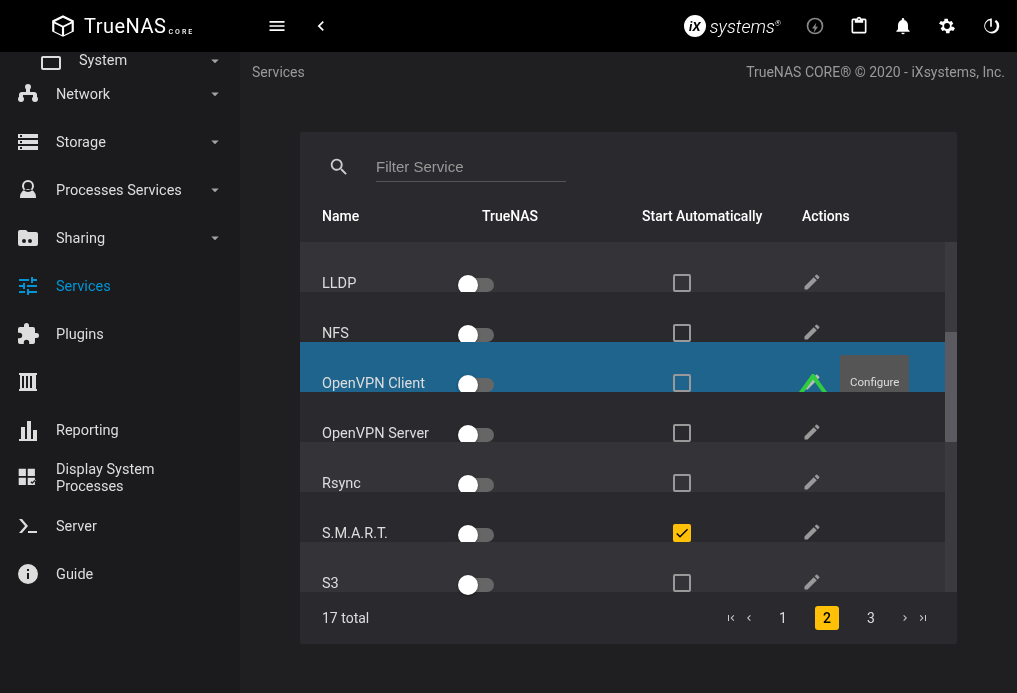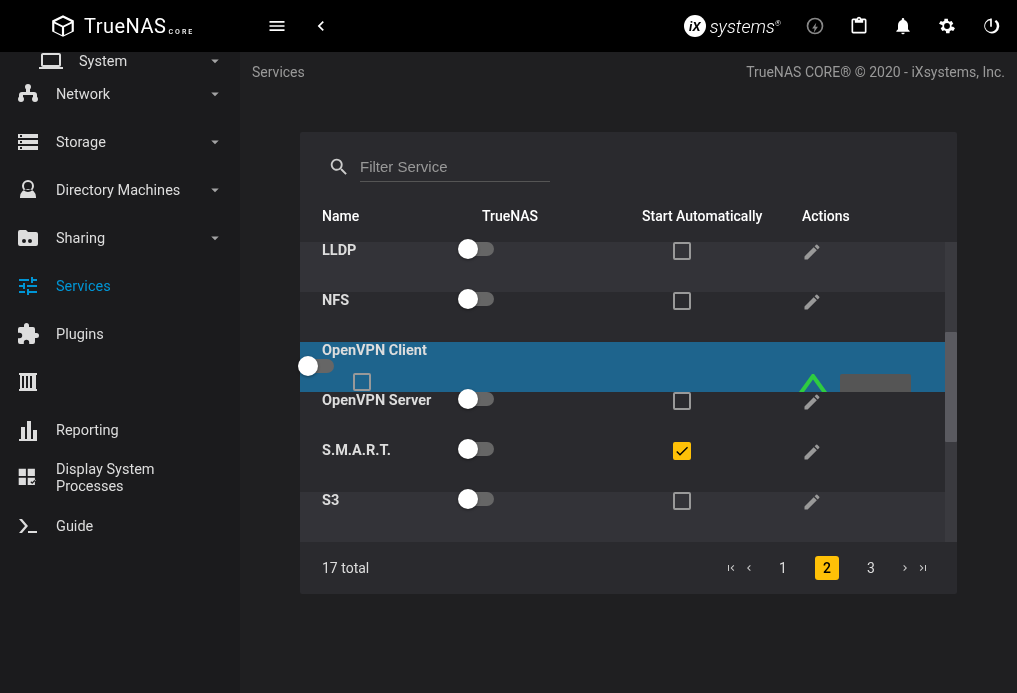--- a/index.html
+++ b/index.html
@@ -53,21 +53,21 @@
 .sidebar::-webkit-scrollbar-thumb { background: #555; border-radius: 3px; }
 .nav-item {
   display: flex;
   align-items: center;
   height: 48px;
   padding: 0 16px;
   cursor: pointer;
   color: #ddd;
   font-size: 14.5px;
 }
-.nav-item.partial { height: 18px; overflow: hidden; align-items: center; padding-bottom: 0; padding-left: 39px;}
+.nav-item.partial { height: 18px; overflow: hidden; align-items: flex-start; padding-bottom: 0; padding-left: 39px;}
 .nav-item.active { color: #0095d5; }
 .nav-icon { width: 24px; height: 24px; margin-right: 16px; fill: currentColor; flex-shrink: 0;}
 .nav-label { flex: 1; }
 .nav-expand { width: 18px; height: 18px; fill: currentColor; opacity: 0.7; }
 
 
 .content { flex: 1; background: #1f1f21; overflow: auto; position: relative;}
 .breadcrumb-bar {
   height: 40px;
   display: flex;
@@ -75,31 +75,31 @@
   justify-content: space-between;
   padding: 0 12px;
   color: #999;
   font-size: 14px;
 }
 .card {
   margin: 40px 60px;
   background: #2a2a2e;
   border-radius: 2px;
 }
-.filter-row { padding: 20px 28px 8px 28px; display: flex; align-items: center; }
+.filter-row { padding: 20px 28px 8px 28px; display: flex; align-items: center; gap: 16px; }
 .filter-icon { width: 22px; height: 22px; fill: #ccc; margin-right: 10px;}
 .filter-input {
   background: transparent; border: none; border-bottom: 1px solid #555;
   color: #ccc; font-size: 15px; padding: 6px 0; width: 190px; outline: none;
 }
 .filter-input::placeholder { color: #999; }
 
 .table { width: 100%; }
 .thead { display: flex; height: 52px; align-items: center; color: #fff; font-size: 14px; font-weight: 500;}
-.trow { display: flex; height: 50px; align-items: flex-start; font-size: 14.5px; color: #ddd; position: relative; font-weight: bold;}
+.trow { display: flex; height: 50px; align-items: flex-end; font-size: 14.5px; color: #ddd; position: relative;}
 .trow.odd { background: #333338; }
 .trow.even { background: #2a2a2e; }
 .trow.highlighted { background: #1e648d; }
 .cell-name { width: 160px; padding-left: 22px; }
 .cell-running { width: 160px; display: flex; align-items: center; }
 .cell-auto { width: 160px; display: flex; align-items: center; justify-content: flex-start; padding-left: 53px;}
 .cell-actions { flex:1; display: flex; align-items: center; padding-left: 22px;}
 .thead .cell-name, .thead .cell-running, .thead .cell-auto, .thead .cell-actions { padding-left: 22px; justify-content: flex-start;}
 .thead .cell-auto { padding-left: 22px; }
 
@@ -319,21 +319,21 @@
         </svg>
     <span class="nav-label">Storage</span>
     <svg class="nav-expand" viewBox="0 0 24 24">
           <use href="#i-expand"></use>
         </svg>
   </div>
       <div class="nav-item">
     <svg class="nav-icon" viewBox="0 0 24 24">
           <use href="#i-directory"></use>
         </svg>
-    <span class="nav-label">Directory Machines</span>
+    <span class="nav-label">Processes Services</span>
     <svg class="nav-expand" viewBox="0 0 24 24">
           <use href="#i-expand"></use>
         </svg>
   </div>
       <div class="nav-item">
     <svg class="nav-icon" viewBox="0 0 24 24">
           <use href="#i-share"></use>
         </svg>
     <span class="nav-label">Sharing</span>
     <svg class="nav-expand" viewBox="0 0 24 24">
@@ -370,20 +370,27 @@
       <div class="nav-item">
     <svg class="nav-icon" viewBox="0 0 24 24">
           <use href="#i-processes"></use>
         </svg>
     <span class="nav-label">Display System Processes</span>
 
   </div>
       <div class="nav-item">
     <svg class="nav-icon" viewBox="0 0 24 24">
           <use href="#i-shell"></use>
+        </svg>
+    <span class="nav-label">Server</span>
+
+  </div>
+      <div class="nav-item">
+    <svg class="nav-icon" viewBox="0 0 24 24">
+          <use href="#i-info"></use>
         </svg>
     <span class="nav-label">Guide</span>
 
   </div>
     </div>
 
   <div class="content">
     <div class="breadcrumb-bar">
       <span>Services</span>
       <span>TrueNAS CORE® © 2020 - iXsystems, Inc.</span>
@@ -436,21 +443,21 @@
         
       </div>
     </div>
     <div class="cell-actions">
       <svg class="action-icon " viewBox="0 0 24 24">
                   <use href="#i-pencil"></use>
                 </svg>
 
     </div>
   </div>
-            <div class="trow highlighted" style="overflow: visible; flex-direction: column;">
+            <div class="trow highlighted" style="overflow: visible;">
     <div class="cell-name">OpenVPN Client</div>
     <div class="cell-running">
       <div class="toggle">
                   <div class="toggle-knob"></div>
                 </div>
     </div>
     <div class="cell-auto">
       <div class="checkbox ">
         
       </div>
@@ -460,20 +467,39 @@
                   <use href="#i-pencil"></use>
                 </svg>
       <span class="tooltip" style="left:540px">Configure</span>
     </div>
   <div class="arrow-annotation" style="left: 496px; top: 32px;"><svg width="34" height="56" viewBox="0 0 34 56">
                   <path d="M17 2 L30 20 L23 20 L23 50 L11 50 L11 20 L4 20 Z" fill="none" stroke="#2ecc40" stroke-width="4"></path>
                 </svg></div>
             </div>
             <div class="trow even">
     <div class="cell-name">OpenVPN Server</div>
+    <div class="cell-running">
+      <div class="toggle">
+                  <div class="toggle-knob"></div>
+                </div>
+    </div>
+    <div class="cell-auto">
+      <div class="checkbox ">
+        
+      </div>
+    </div>
+    <div class="cell-actions">
+      <svg class="action-icon " viewBox="0 0 24 24">
+                  <use href="#i-pencil"></use>
+                </svg>
+
+    </div>
+  </div>
+            <div class="trow odd">
+    <div class="cell-name">Rsync</div>
     <div class="cell-running">
       <div class="toggle">
                   <div class="toggle-knob"></div>
                 </div>
     </div>
     <div class="cell-auto">
       <div class="checkbox ">
         
       </div>
     </div>

